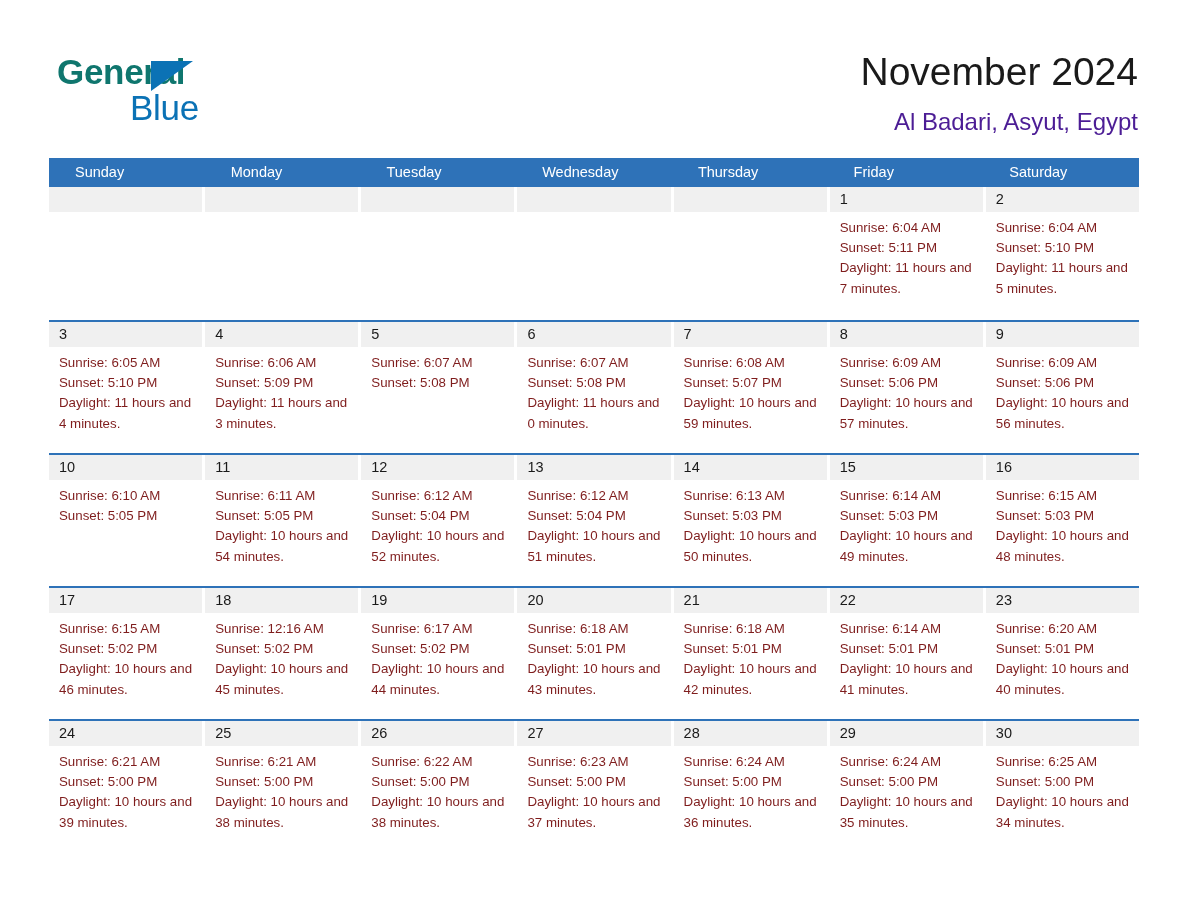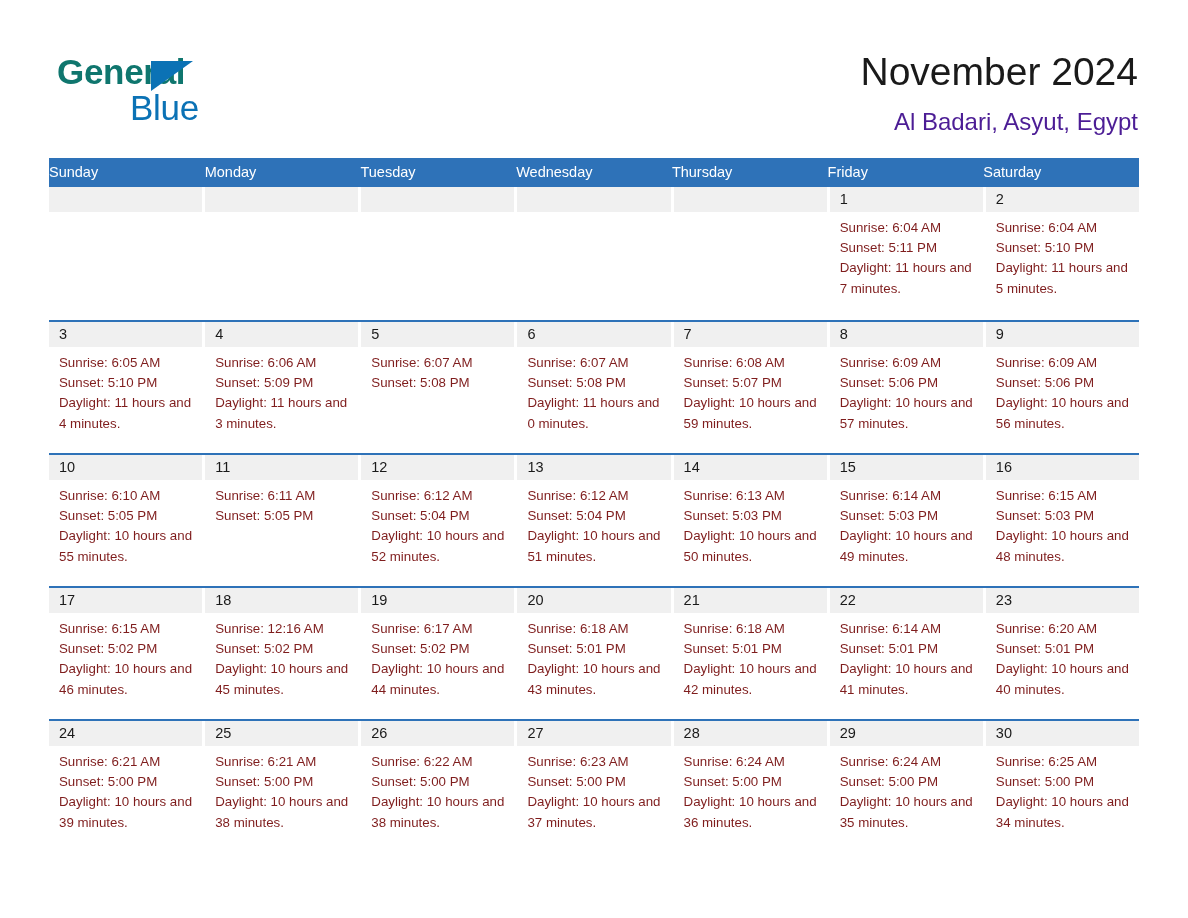--- a/index.html
+++ b/index.html
@@ -101,21 +101,21 @@
   .weekday-row {
     display: flex;
     background: #2e72b8;
     height: 29px;
   }
   .weekday-cell {
     flex: 1 1 0;
     color: #ffffff;
     font-size: 14.5px;
     line-height: 29px;
-    padding-left: 0;
+    padding-left: 26px;
     box-sizing: border-box;
     white-space: nowrap;
   }
 
   .week-row {
     display: flex;
     border-top: 2px solid #2e72b8;
     height: 133px;
     box-sizing: border-box;
     background: #ffffff;
@@ -283,28 +283,28 @@
               <div class="daylight">Daylight: 10 hours and 56 minutes.</div>
             </div>
           </div>
         </div>
         <div class="week-row">
           <div class="day-cell">
             <div class="day-number-band">10</div>
             <div class="day-body">
               <div>Sunrise: 6:10 AM</div>
               <div>Sunset: 5:05 PM</div>
-              <div class="daylight">Daylight: 10 hours and 55 minutes.</div>
             </div>
           </div>
           <div class="day-cell">
             <div class="day-number-band">11</div>
             <div class="day-body">
               <div>Sunrise: 6:11 AM</div>
               <div>Sunset: 5:05 PM</div>
+              <div class="daylight">Daylight: 10 hours and 54 minutes.</div>
             </div>
           </div>
           <div class="day-cell">
             <div class="day-number-band">12</div>
             <div class="day-body">
               <div>Sunrise: 6:12 AM</div>
               <div>Sunset: 5:04 PM</div>
               <div class="daylight">Daylight: 10 hours and 52 minutes.</div>
             </div>
           </div>

